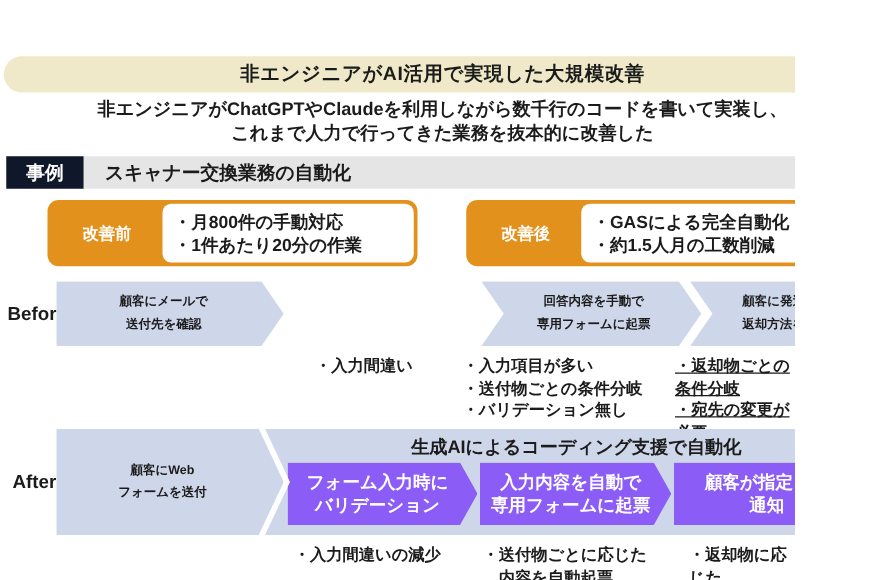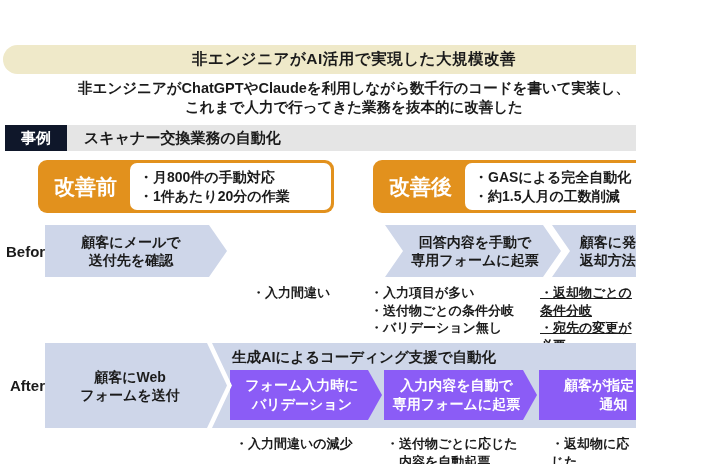--- a/index.html
+++ b/index.html
@@ -30,44 +30,44 @@
   }
   
   .stat-box{
     position:absolute;top:120px;height:53px;background:#E2911D;border-radius:9px;
     display:flex;box-sizing:border-box;padding:3px;
   }
   .stat-box.b1{left:38px;width:296px;}
   .stat-box.b2{left:373px;width:297px;}
   .stat-label{
     width:89px;color:#fff;display:flex;align-items:center;justify-content:center;
-    font-size:21px;font-weight:700;flex:0 0 89px;
+    font-size:13px;font-weight:700;flex:0 0 89px;
   }
   .stat-items{
     flex:1;background:#fff;border-radius:7px;display:flex;flex-direction:column;justify-content:center;
     font-size:14px;font-weight:700;line-height:19px;padding-left:9px;white-space:pre-line;
   }
   
   .row-label{
     position:absolute;left:6px;display:flex;align-items:center;
     font-size:15px;font-weight:700;color:#1b1b1b;
   }
   .chev{
     position:absolute;background:#CED6E9;display:flex;align-items:center;justify-content:center;
-    text-align:center;font-weight:700;font-size:14px;line-height:18px;white-space:pre-line;box-sizing:border-box;
+    text-align:center;font-weight:700;font-size:10px;line-height:18px;white-space:pre-line;box-sizing:border-box;
   }
   .chev.start{clip-path:polygon(0 0,calc(100% - 18px) 0,100% 50%,calc(100% - 18px) 100%,0 100%);padding-right:10px;}
   .chev.mid{clip-path:polygon(0 0,calc(100% - 18px) 0,100% 50%,calc(100% - 18px) 100%,0 100%,18px 50%);padding-left:8px;padding-right:4px;}
   .chev.start20{clip-path:polygon(0 0,calc(100% - 20px) 0,100% 50%,calc(100% - 20px) 100%,0 100%);padding-right:12px;}
   .ai-wrap{
     position:absolute;background:#CED6E9;
     clip-path:polygon(0 0,calc(100% - 20px) 0,100% 50%,calc(100% - 20px) 100%,0 100%,20px 50%);
   }
   .ai-heading{
-    position:absolute;top:5px;left:20px;right:16px;text-align:left;
+    position:absolute;top:5px;left:20px;right:16px;text-align:center;
     font-size:14.5px;font-weight:700;
   }
   .chev-blue{
     position:absolute;background:#8b5cf6;color:#fff;display:flex;align-items:center;justify-content:center;
     text-align:center;font-weight:700;font-size:14px;line-height:19px;white-space:pre-line;box-sizing:border-box;
     clip-path:polygon(0 0,calc(100% - 14px) 0,100% 50%,calc(100% - 14px) 100%,0 100%);padding-right:8px;
   }
   .note{
     position:absolute;font-weight:700;font-size:13px;line-height:17.5px;white-space:pre-line;color:#1b1b1b;
   }

